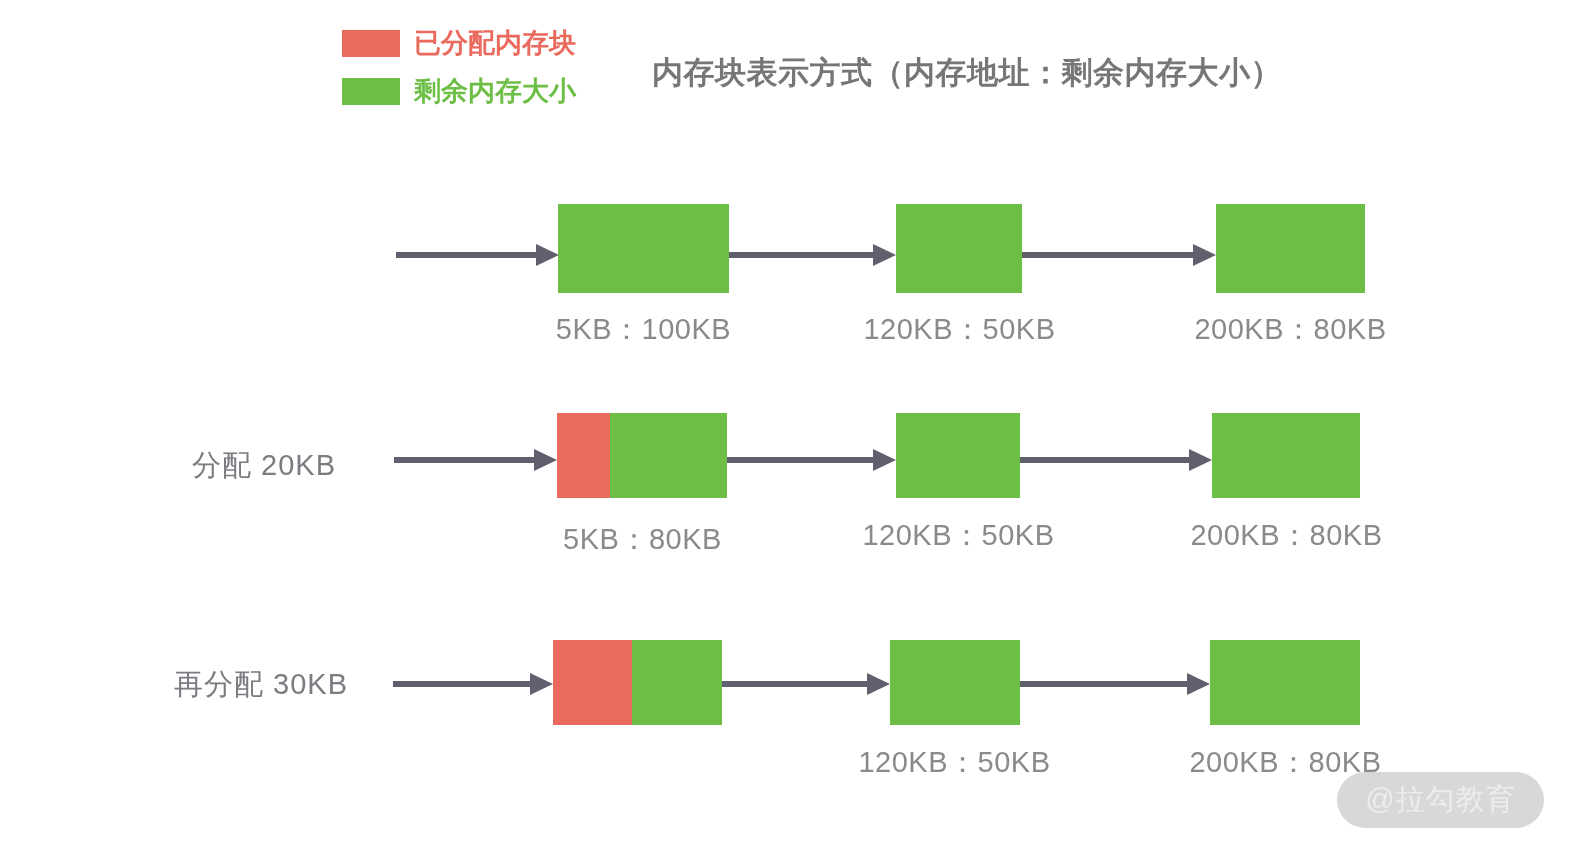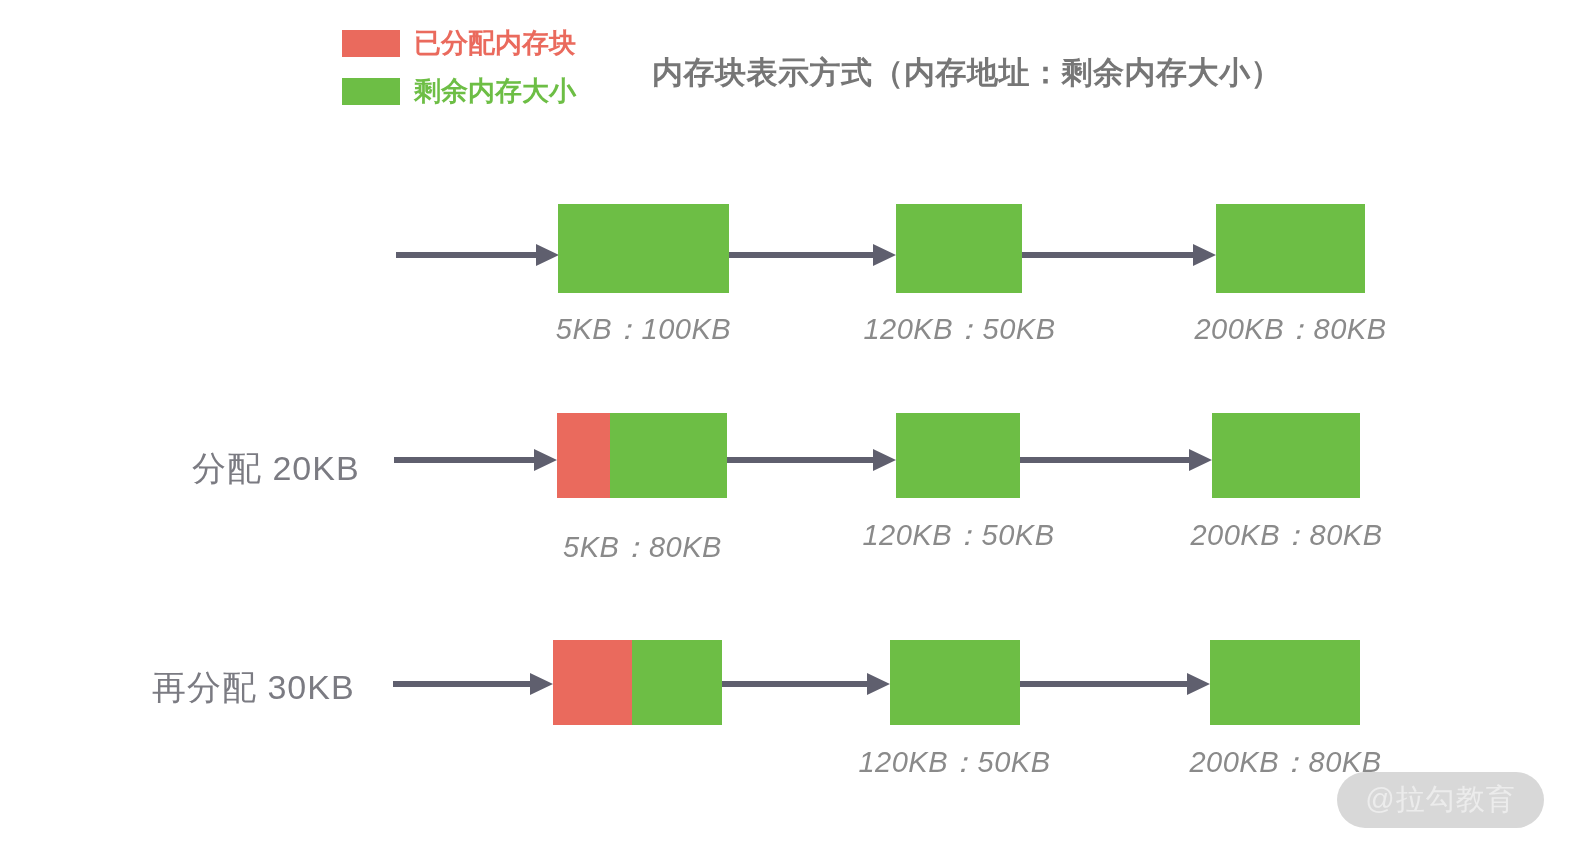--- a/index.html
+++ b/index.html
@@ -59,21 +59,21 @@
   }
 
   
   .row {
     position: absolute;
     left: 0;
     width: 1570px;
   }
   .row-label {
     position: absolute;
-    font-size: 34px;
+    font-size: 29px;
     color: #7b7b82;
     white-space: nowrap;
     letter-spacing: 1px;
   }
 
   
   .arrow {
     position: absolute;
     height: 22px;
     display: block;
@@ -97,21 +97,20 @@
   }
 
   
   .caption {
     position: absolute;
     font-size: 29px;
     color: #8a8a8a;
     white-space: nowrap;
     text-align: center;
     letter-spacing: 0.5px;
-    font-style: italic;
   }
 
   
   .watermark {
     position: absolute;
     left: 1337px;
     top: 772px;
     width: 207px;
     height: 56px;
     border-radius: 28px;
@@ -188,21 +187,21 @@
     <span class="arrow" style="left:394px; top:36px;">
       <svg width="163" height="22" viewBox="0 0 163 22">
         <path d="M0 8 H140 V0 L163 11 L140 22 V14 H0 Z" fill="#5f5f6e"></path>
       </svg>
     </span>
 
     <div class="block" style="left:557px; top:0px; width:170px; height:85px;">
       <span class="seg-used" style="width:53px;"></span>
       <span class="seg-free"></span>
     </div>
-    <div class="caption" style="left:457px; top:115px; width:371px;">5KB：80KB</div>
+    <div class="caption" style="left:457px; top:107px; width:371px;">5KB：80KB</div>
 
     <span class="arrow" style="left:727px; top:36px;">
       <svg width="169" height="22" viewBox="0 0 169 22">
         <path d="M0 8 H146 V0 L169 11 L146 22 V14 H0 Z" fill="#5f5f6e"></path>
       </svg>
     </span>
 
     <div class="block" style="left:896px; top:0px; width:124px; height:85px;">
       <span class="seg-free"></span>
     </div>
@@ -215,21 +214,21 @@
     </span>
 
     <div class="block" style="left:1212px; top:0px; width:148px; height:85px;">
       <span class="seg-free"></span>
     </div>
     <div class="caption" style="left:1101px; top:103px; width:371px;">200KB：80KB</div>
   </div>
 
   <div class="row" style="top:640px; height:150px;">
 
-    <div class="row-label" style="left:152px; top:25px;">再分配 30KB</div>
+    <div class="row-label" style="left:174px; top:25px;">再分配 30KB</div>
 
     <span class="arrow" style="left:393px; top:33px;">
       <svg width="160" height="22" viewBox="0 0 160 22">
         <path d="M0 8 H137 V0 L160 11 L137 22 V14 H0 Z" fill="#5f5f6e"></path>
       </svg>
     </span>
 
     <div class="block" style="left:553px; top:0px; width:169px; height:85px;">
       <span class="seg-used" style="width:79px;"></span>
       <span class="seg-free"></span>

